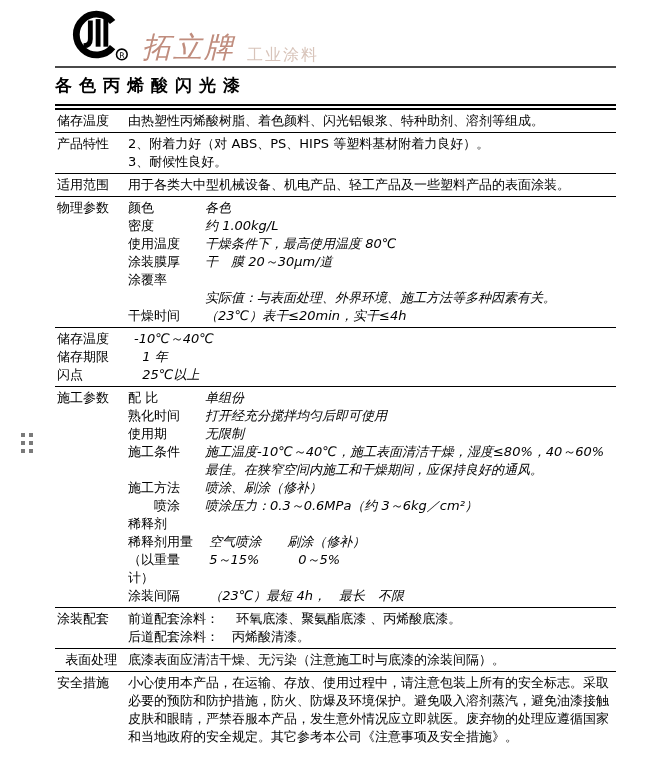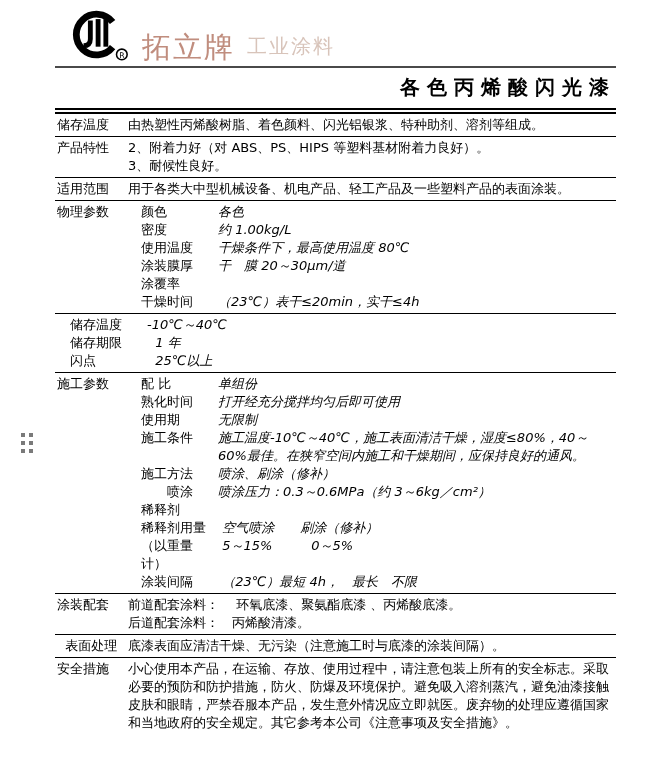--- a/index.html
+++ b/index.html
@@ -7,36 +7,36 @@
     position:relative;
     width:665px;height:762px;
     background:#ffffff;
     overflow:hidden;
     font-family:"DejaVu Sans",sans-serif;
     font-size:13px;color:#000;
   }
   
   .hdr{display:flex;align-items:flex-end;margin:8px 0 0 70px;height:58px;}
   .hdr svg{display:block;}
-  .brand{font-size:29px;line-height:1;color:#c08d7e;margin:0 0 4px 10px;letter-spacing:2px;}
-  .brand-sub{font-size:20px;line-height:1;color:#d8c4ba;margin:0 0 10px 12px;letter-spacing:2px;}
+  .brand{font-size:29px;line-height:1;color:#c08d7e;margin:0 0 4px 10px;letter-spacing:2px;font-style:italic;}
+  .brand-sub{font-size:16px;line-height:1;color:#d8c4ba;margin:0 0 3px 12px;letter-spacing:2px;}
   .hdr-rule{margin-left:55px;width:561px;border-top:2px solid #4a4a4a;}
   
-  .title{width:561px;margin-left:55px;text-align:right;font-weight:bold;
-         font-size:20px;letter-spacing:7px;padding:6px 0 7px 0;}
+  .title{width:561px;margin-left:55px;text-align:left;font-weight:bold;
+         font-size:17px;letter-spacing:7px;padding:6px 0 7px 0;}
   
   .tbl{margin-left:55px;width:561px;border-top:2px solid #000;}
   .tbl-topline{margin-left:55px;width:561px;height:2px;border-top:2px solid #000;}
   .row{display:flex;border-bottom:1.5px solid #000;padding:2px 0 2px 2px;line-height:18px;}
   .row:last-child{border-bottom:none;}
   .label{width:71px;flex:none;white-space:pre-wrap;}
   .content{flex:1;min-width:0;}
   .line{white-space:pre-wrap;}
   .param{display:flex;}
-  .param .k{width:77px;flex:none;white-space:pre-wrap;margin-left:13px;}
+  .param .k{width:77px;flex:none;white-space:pre-wrap;}
   .param .v{flex:1;min-width:0;white-space:pre-wrap;font-style:italic;}
   
   .dots{position:absolute;left:21px;top:433px;display:grid;
         grid-template-columns:repeat(2,4px);grid-auto-rows:4px;gap:4px 4px;}
   .dots span{width:4px;height:4px;background:#7a7a7a;display:block;}
 </style>
 </head>
 <body>
 
 <div class="page">
@@ -102,20 +102,21 @@
         </div>
         <div class="param">
           <div class="k">涂装膜厚</div>
           <div class="v">干　膜 20～30μm/道</div>
         </div>
         <div class="param">
           <div class="k">涂覆率</div>
         </div>
         <div class="param">
           <div class="k"></div>
+          <div class="v">实际值：与表面处理、外界环境、施工方法等多种因素有关。</div>
         </div>
         <div class="param">
           <div class="k">干燥时间</div>
           <div class="v">（23℃）表干≤20min，实干≤4h</div>
         </div>
       </div>
     </section>
 
     <section class="row">
       <div class="content">

